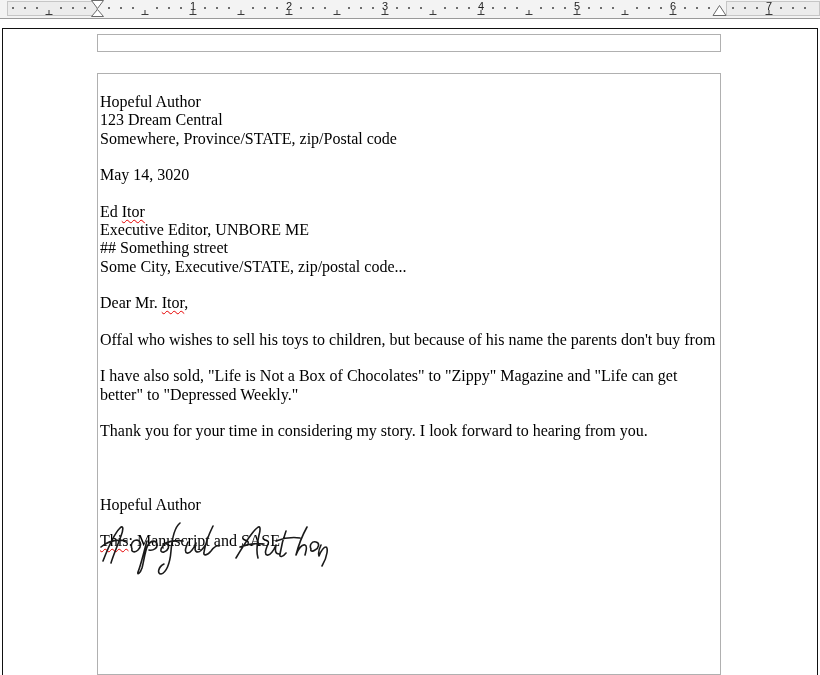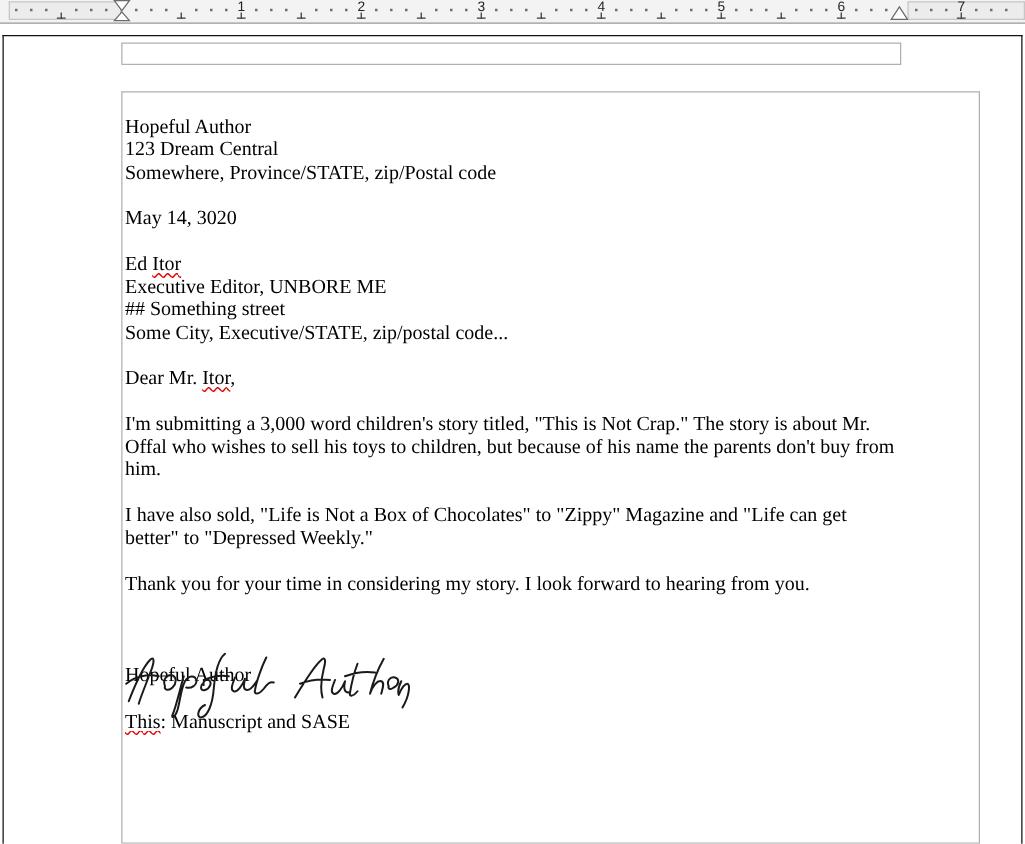--- a/index.html
+++ b/index.html
@@ -34,21 +34,21 @@
 
   
   .page{
     position:absolute;left:2px;top:28px;width:814px;height:647px;
     background:#fff;border:1px solid #111;border-bottom:none;overflow:hidden;
   }
   .tframe{
     position:absolute;background:#fff;border:1px solid #b0b0b0;box-sizing:border-box;
   }
   .tframe.header{left:94px;top:5px;width:624px;height:18px;}
-  .tframe.body{left:94px;top:44px;width:687px;height:602px;padding:19px 6px 0 2px;}
+  .tframe.body{left:94px;top:44px;width:624px;height:602px;padding:19px 6px 0 2px;}
 
   .letter-text{
     font-family:"Liberation Serif","DejaVu Serif",serif;
     font-size:16px;line-height:18.3px;color:#000;
   }
   .letter-text .line{white-space:nowrap;}
   .sq{
     text-decoration:underline wavy #e60000;
     text-decoration-thickness:1px;
     text-underline-offset:2px;
@@ -163,23 +163,21 @@
         <div class="line">&nbsp;</div>
         <div class="line"><span>May 14, 3020</span></div>
         <div class="line">&nbsp;</div>
         <div class="line"><span>Ed </span><span class="sq">Itor</span></div>
         <div class="line"><span>Executive Editor, UNBORE ME</span></div>
         <div class="line"><span>## Something street</span></div>
         <div class="line"><span>Some City, Executive/STATE, zip/postal code...</span></div>
         <div class="line">&nbsp;</div>
         <div class="line"><span>Dear Mr. </span><span class="sq">Itor</span><span>,</span></div>
         <div class="line">&nbsp;</div>
-        <div class="line"><span>I'm submitting a 3,000 word children's story titled, "This is Not Crap." The story is about Mr.</span></div>
         <div class="line"><span>Offal who wishes to sell his toys to children, but because of his name the parents don't buy from</span></div>
-        <div class="line"><span>him.</span></div>
         <div class="line">&nbsp;</div>
         <div class="line"><span>I have also sold, "Life is Not a Box of Chocolates" to "Zippy" Magazine and "Life can get</span></div>
         <div class="line"><span>better" to "Depressed Weekly."</span></div>
         <div class="line">&nbsp;</div>
         <div class="line"><span>Thank you for your time in considering my story. I look forward to hearing from you.</span></div>
         <div class="line">&nbsp;</div>
         <div class="line">&nbsp;</div>
         <div class="line">&nbsp;</div>
         <div class="line"><span>Hopeful Author</span></div>
         <div class="line">&nbsp;</div>

